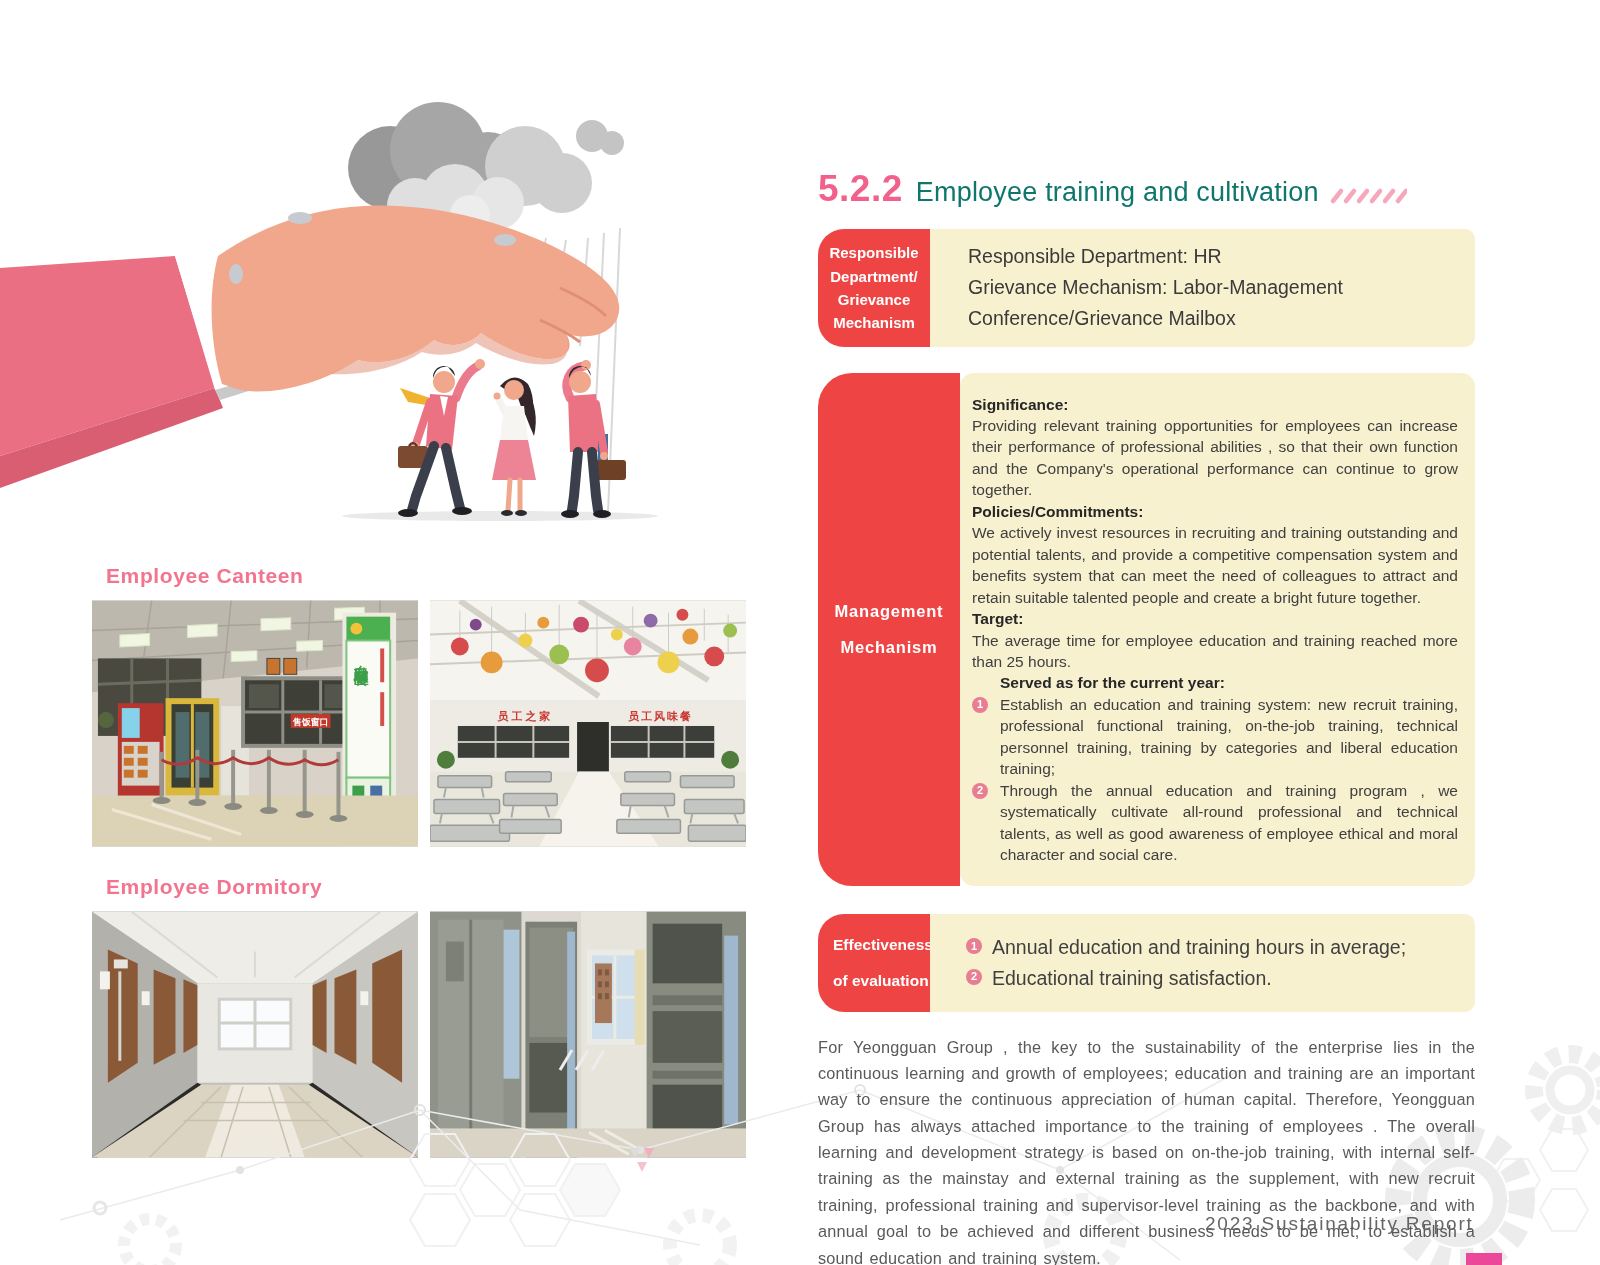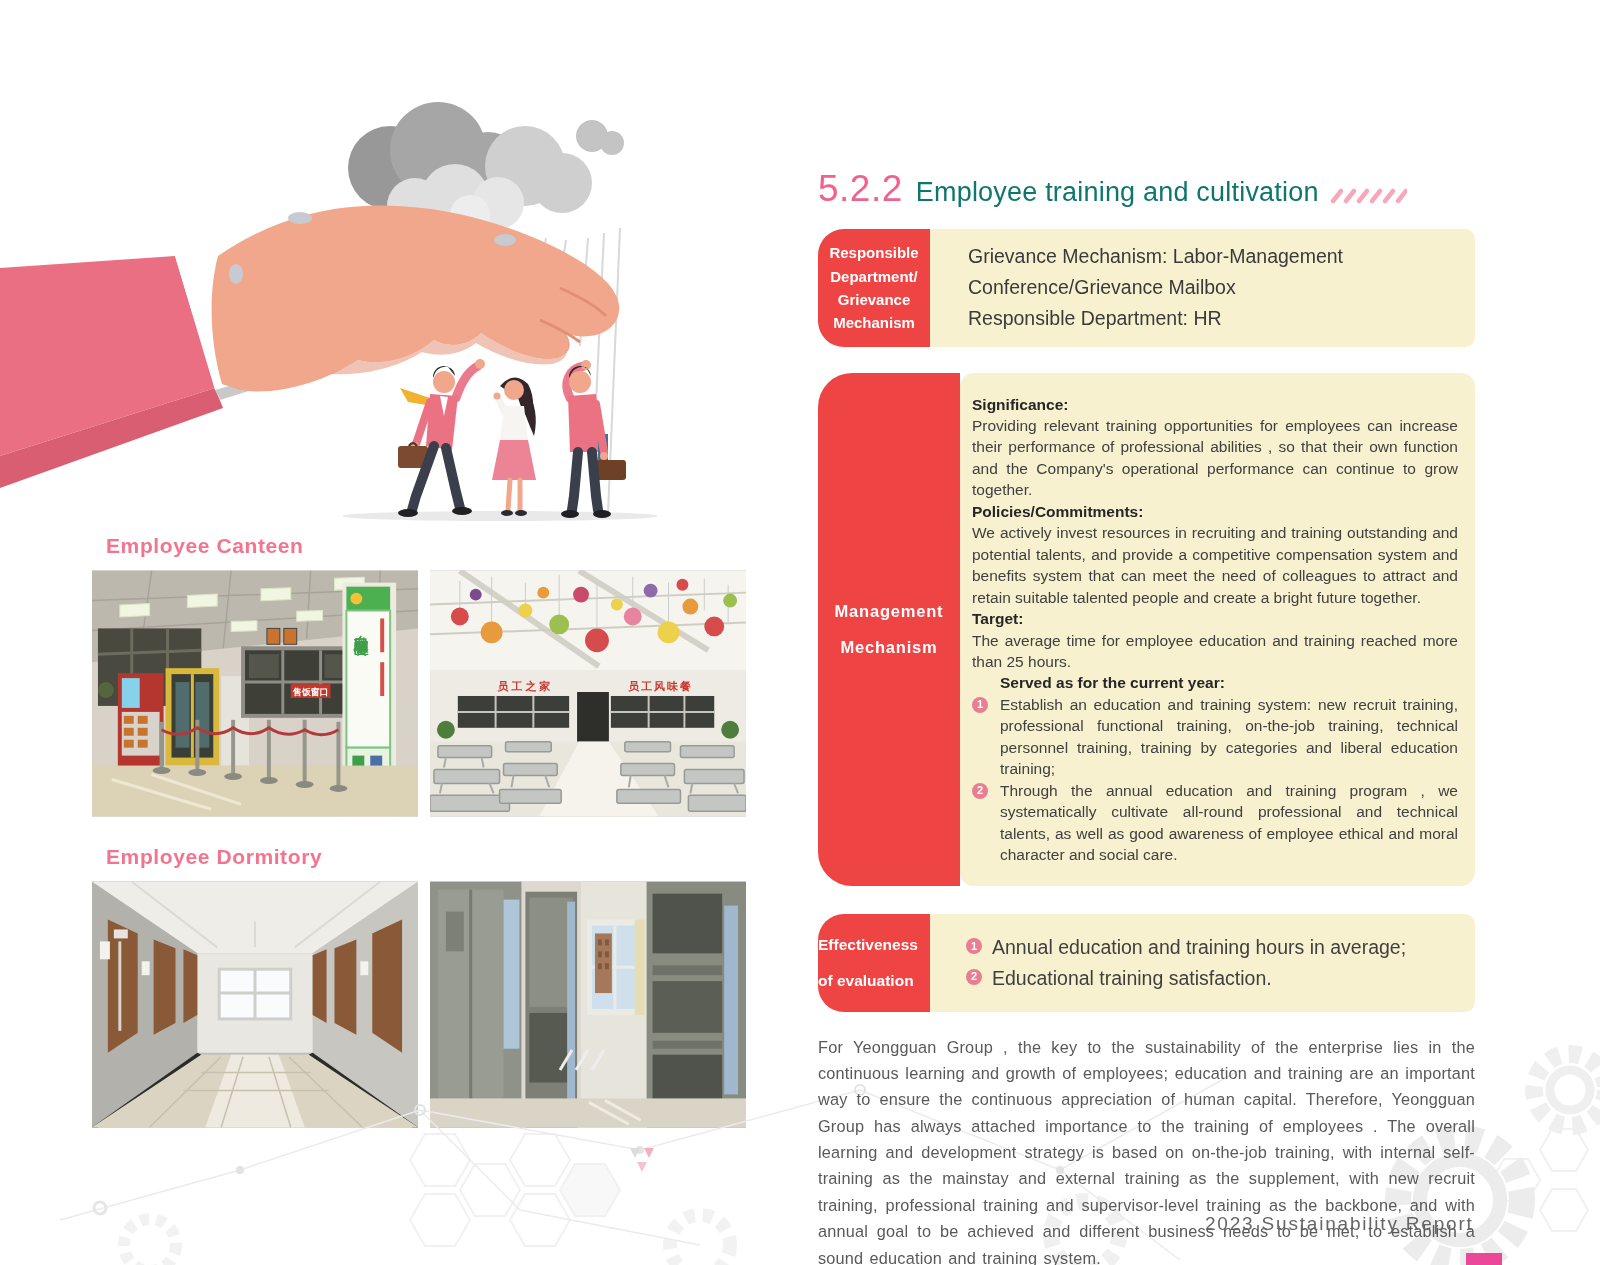--- a/index.html
+++ b/index.html
@@ -1,42 +1,42 @@
 <!DOCTYPE html>
 <html><head>
 <meta charset="utf-8">
 <style>
   * { margin:0; padding:0; box-sizing:border-box; }
   body { background:#ffffff; font-family:"Liberation Sans", sans-serif; }
   .page { position:relative; width:1600px; height:1265px; background:#fff; overflow:hidden; }
 
   
   .illustration { position:absolute; left:0; top:88px; width:660px; height:440px; }
-  .left-col { position:absolute; left:92px; top:534px; width:654px; }
+  .left-col { position:absolute; left:92px; top:564px; width:654px; }
   .photo-caption { font-size:21px; font-weight:bold; color:#F2748E; letter-spacing:.6px; margin:0 0 12px 14px; }
   .photo-caption.second { margin-top:28px; }
   .photo-row { display:flex; gap:12px; }
   .photo { display:block; background:#ddd; }
 
   
   .right-col { position:absolute; left:818px; top:168px; width:657px; z-index:2; }
   .section-heading { display:flex; align-items:baseline; white-space:nowrap; }
-  .sec-num { font-size:37px; font-weight:normal; color:#F2618C; letter-spacing:.5px; }
+  .sec-num { font-size:37px; font-weight:bold; color:#F2618C; letter-spacing:.5px; }
   .sec-title { font-size:27px; font-weight:normal; color:#0f766e; margin-left:13px; letter-spacing:.2px; }
   .slashes { margin-left:10px; align-self:center; margin-top:14px; }
 
   .info-box { display:flex; align-items:stretch; }
   .box1 { margin-top:19px; min-height:103px; }
   .box2 { margin-top:26px; }
   .box3 { margin-top:28px; min-height:98px; }
 
   .box-label { background:#ef4444; color:#fff; font-weight:bold; display:flex; flex-direction:column; justify-content:center; flex-shrink:0; }
   .box1 .box-label { width:112px; border-radius:26px 0 0 26px; font-size:15px; line-height:1.55; text-align:center; padding:8px 4px; }
   .box2 .box-label { width:142px; border-radius:34px 0 0 34px; font-size:16.5px; line-height:2.2; text-align:center; letter-spacing:.8px; }
-  .box3 .box-label { width:112px; border-radius:26px 0 0 26px; font-size:15.5px; line-height:2.3; }
+  .box3 .box-label { width:112px; border-radius:26px 0 0 26px; font-size:15.5px; line-height:2.3; padding-left:15px; }
 
   .box-content { flex:1; background:#F8F1D0; border-radius:0 10px 10px 0; }
   .box1 .box-content { display:flex; flex-direction:column; justify-content:center; padding:12px 18px 12px 38px; font-size:19.5px; line-height:1.6; color:#3A3A3A; }
   .box2 .box-content { padding:21px 17px 20px 12px; font-size:15.5px; line-height:1.385; color:#404040; text-align:justify;border-radius:14px; }
   .box2 .sec-head { font-weight:bold; color:#262626; }
   .served-head { font-weight:bold; color:#262626; margin-left:28px; }
   .num-item { position:relative; padding-left:28px; }
   .circ { position:absolute; left:0; top:3px; width:16px; height:16px; border-radius:50%; background:#E87E91; color:#fff; font-size:11px; font-weight:bold; display:flex; align-items:center; justify-content:center; }
   .box3 .box-content { display:flex; flex-direction:column; justify-content:center; padding:10px 16px 10px 36px; font-size:19.5px; line-height:1.55; color:#3F3F3F; }
   .box3 .num-item { padding-left:26px; }
@@ -459,22 +459,22 @@
     </div>
 
     <div class="info-box box1">
       <div class="box-label">
         <span>Responsible</span>
         <span>Department/</span>
         <span>Grievance</span>
         <span>Mechanism</span>
       </div>
       <div class="box-content">
+        <p>Responsible Department: HR</p>
         <p>Grievance Mechanism: Labor-Management Conference/Grievance Mailbox</p>
-        <p>Responsible Department: HR</p>
       </div>
     </div>
 
     <div class="info-box box2">
       <div class="box-label">
         <span>Management</span>
         <span>Mechanism</span>
       </div>
       <div class="box-content">
         <div class="sec-head">Significance:</div>

